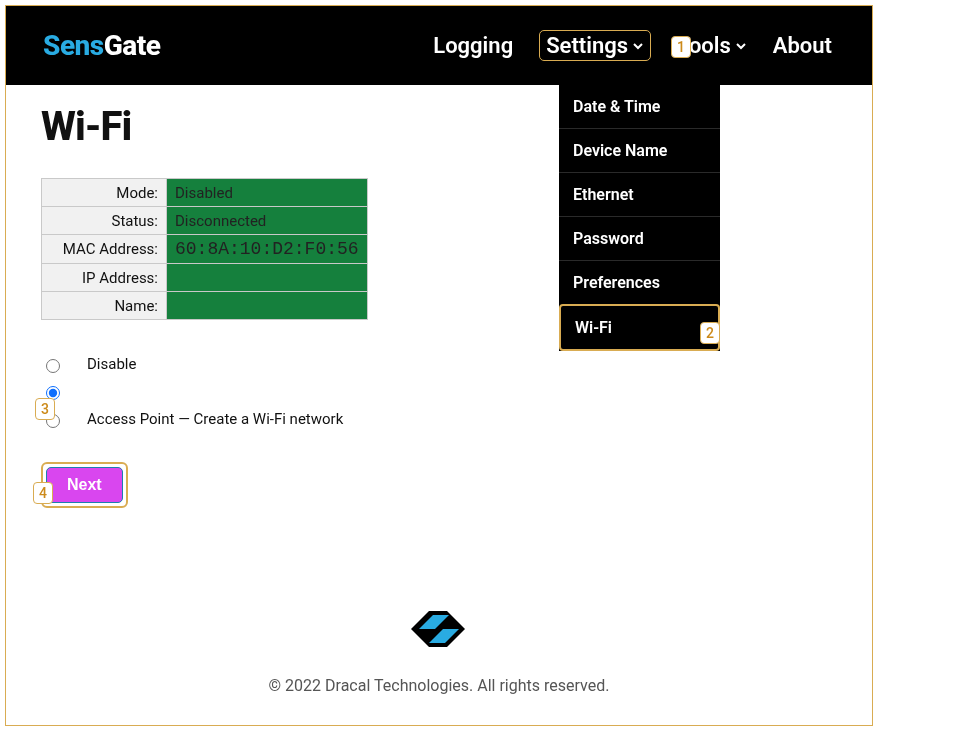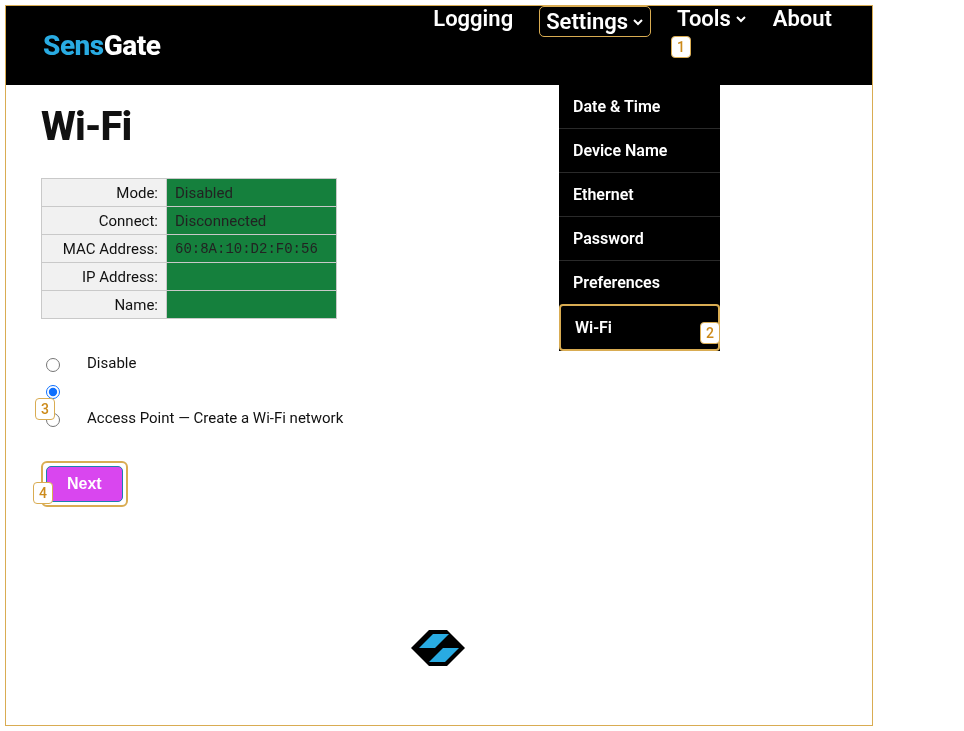--- a/index.html
+++ b/index.html
@@ -34,21 +34,21 @@
   }
   .brand .brand-accent { color: #29abe2; }
   .brand .brand-rest { color: #ffffff; }
 
   .nav-right {
     position: absolute;
     right: 40px;
     top: 0;
     height: 79px;
     display: flex;
-    align-items: flex-start;
+    align-items: center;
     gap: 26px;
     font-size: 22px;
     font-weight: 600;
   }
   .nav-link {
     color: #ffffff;
     cursor: pointer;
     display: flex;
     align-items: center;
     gap: 4px;
@@ -113,21 +113,21 @@
     background: #f1f1f1;
     text-align: right;
     width: 125px;
     color: #111;
   }
   table.status td.val {
     background: #15803d;
     width: 170px;
     color: #222;
   }
-  .mono { font-family: "Courier New", monospace; font-size: 14px; }
+  .mono { font-family: "Courier New", monospace; font-size: 18px; text-align: right; }
 
   
   .options {
     margin-top: 35px;
     font-size: 15px;
     color: #111;
   }
   .opt {
     display: flex;
     align-items: center;
@@ -241,21 +241,21 @@
   <div class="page">
     <h1 class="page-title">Wi-Fi</h1>
 
     <table class="status">
       <tbody>
           <tr>
         <td class="key">Mode:</td>
         <td class="val">Disabled</td>
       </tr>
       <tr>
-        <td class="key">Connect:</td>
+        <td class="key">Status:</td>
         <td class="val">Disconnected</td>
       </tr>
       <tr>
         <td class="key">MAC Address:</td>
         <td class="val mono">60:8A:10:D2:F0:56</td>
       </tr>
       <tr>
         <td class="key">IP Address:</td>
         <td class="val"></td>
       </tr>
@@ -288,20 +288,21 @@
   <div class="footer">
     <div class="footer-logo">
       <svg width="74" height="58" viewBox="0 0 74 58">
         <g transform="translate(37,29)">
           <polygon points="-28,0 -10,-18 8,-18 26,0 8,18 -10,18" fill="#000"></polygon>
           <polygon points="-20,0 -6,-14 10,-14 -4,0" fill="#29abe2"></polygon>
           <polygon points="20,0 6,14 -10,14 4,0" fill="#29abe2"></polygon>
         </g>
       </svg>
     </div>
+    <div>© 2022 Dracal Technologies. All rights reserved.</div>
   </div>
 
   <div class="callout" style="left:665px; top:30px;">1</div>
   <div class="callout" style="left:694px; top:316px;">2</div>
   <div class="callout" style="left:29px; top:392px;">3</div>
   <div class="callout" style="left:27px; top:476px;">4</div>
 
 </div>
 
 </body></html>

